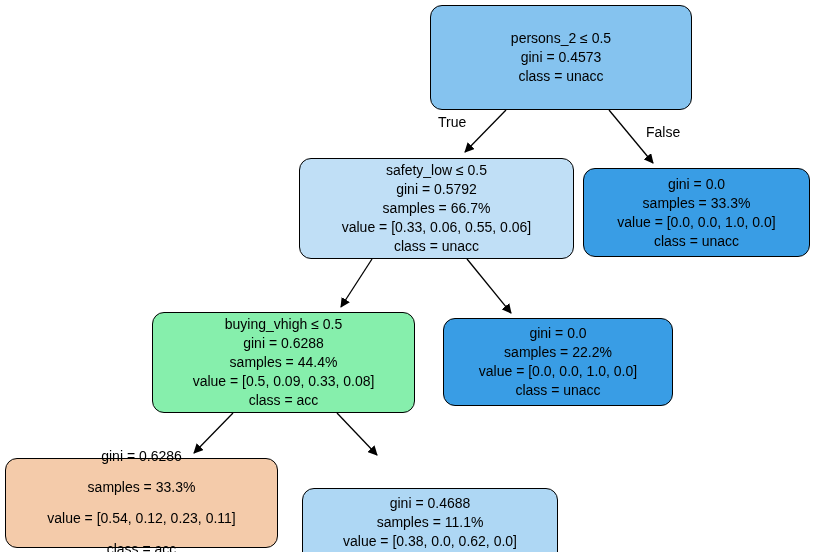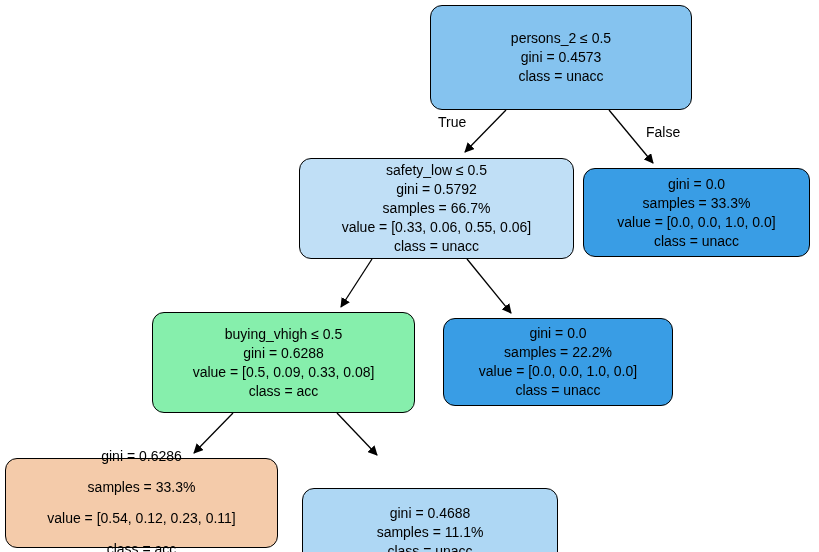--- a/index.html
+++ b/index.html
@@ -89,20 +89,21 @@
   <div class="node" id="node-r" style="background-color: rgb(57, 157, 229);">
     <div class="line">gini = 0.0</div>
     <div class="line">samples = 33.3%</div>
     <div class="line">value = [0.0, 0.0, 1.0, 0.0]</div>
     <div class="line">class = unacc</div>
   </div>
 
   <div class="node" id="node-ll" style="background-color: #86efac;">
     <div class="line">buying_vhigh ≤ 0.5</div>
     <div class="line">gini = 0.6288</div>
+    <div class="line">samples = 44.4%</div>
     <div class="line">value = [0.5, 0.09, 0.33, 0.08]</div>
     <div class="line">class = acc</div>
   </div>
 
   <div class="node" id="node-lr" style="background-color: rgb(57, 157, 229);">
     <div class="line">gini = 0.0</div>
     <div class="line">samples = 22.2%</div>
     <div class="line">value = [0.0, 0.0, 1.0, 0.0]</div>
     <div class="line">class = unacc</div>
   </div>
@@ -110,16 +111,17 @@
   <div class="node" id="node-lll" style="background-color: rgb(244, 203, 170);">
     <div class="line">gini = 0.6286</div>
     <div class="line">samples = 33.3%</div>
     <div class="line">value = [0.54, 0.12, 0.23, 0.11]</div>
     <div class="line">class = acc</div>
   </div>
 
   <div class="node" id="node-llr" style="background-color: rgb(174, 215, 244);">
     <div class="line">gini = 0.4688</div>
     <div class="line">samples = 11.1%</div>
+    <div class="line">value = [0.38, 0.0, 0.62, 0.0]</div>
     <div class="line">class = unacc</div>
   </div>
 
 </div>
 
 </body></html>

